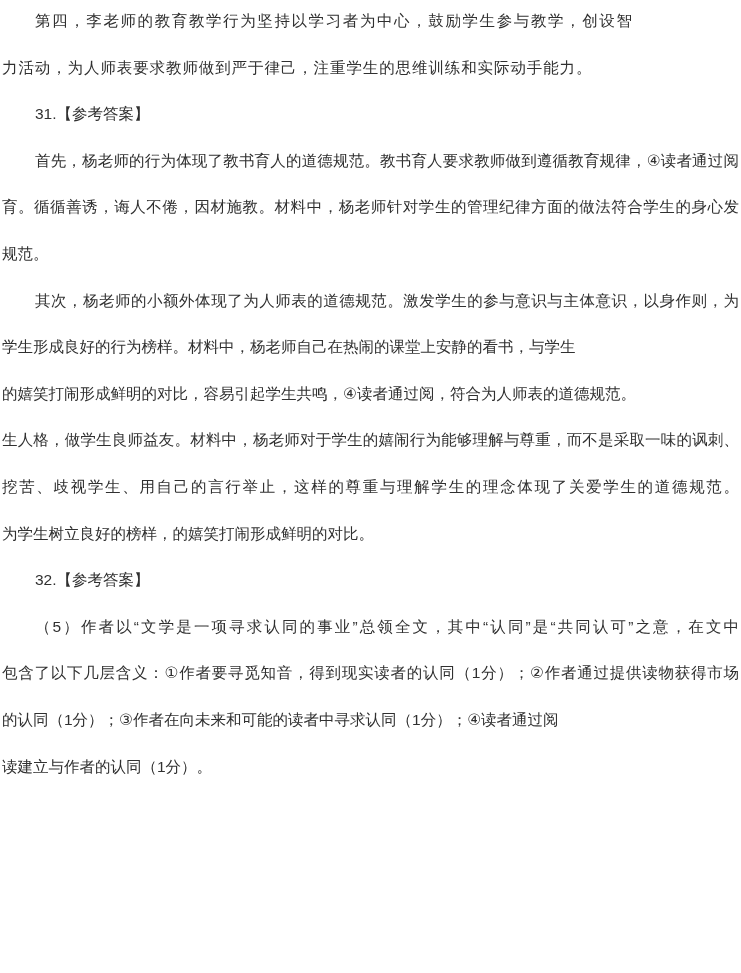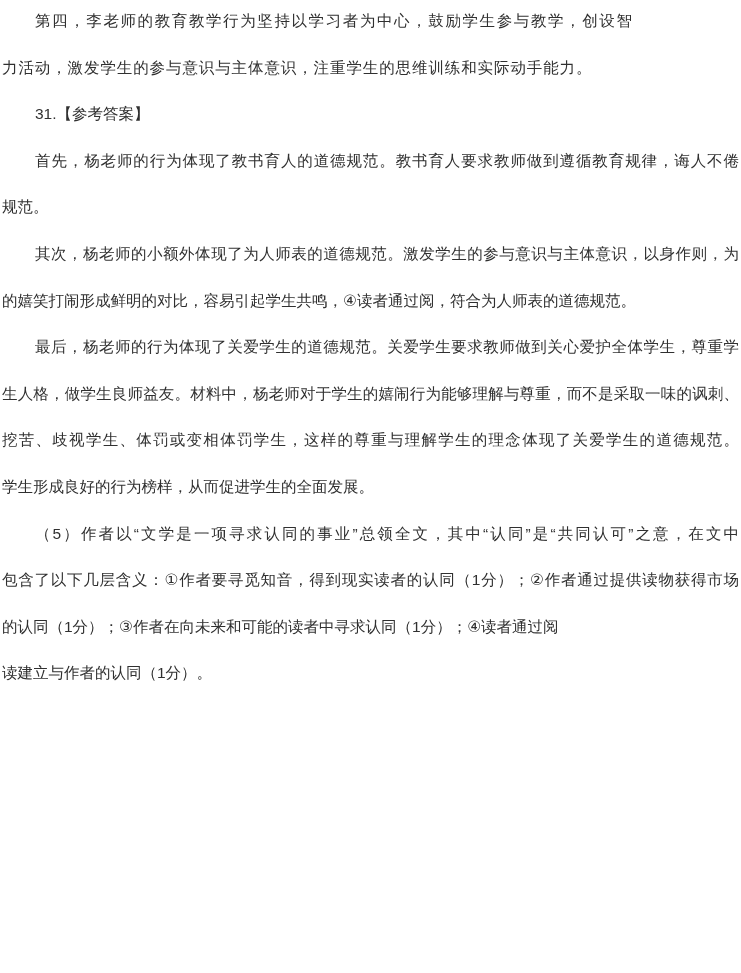--- a/index.html
+++ b/index.html
@@ -41,30 +41,32 @@
   
   .ln.sp1 { letter-spacing: 1.6px; }
   .ln.sp2 { letter-spacing: 0.9px; }
 </style>
 </head>
 <body>
 
 <div class="doc">
 
   <p class="ln indent sp1">第四，李老师的教育教学行为坚持以学习者为中心，鼓励学生参与教学，创设智</p>
-  <p class="ln sp2">力活动，激发学生的参与意识与主体意识，注重学生的思维训练和实际动手能力。</p>
+  <p class="ln sp2">力活动，为人师表要求教师做到严于律己，注重学生的思维训练和实际动手能力。</p>
 
   <p class="ln indent">31.【参考答案】</p>
-  <p class="ln indent fill">首先，杨老师的行为体现了教书育人的道德规范。教书育人要求教师做到遵循教育规律，诲人不倦</p>
+  <p class="ln indent fill">首先，杨老师的行为体现了教书育人的道德规范。教书育人要求教师做到遵循教育规律，④读者通过阅</p>
+  <p class="ln fill">育。循循善诱，诲人不倦，因材施教。材料中，杨老师针对学生的管理纪律方面的做法符合学生的身心发</p>
   <p class="ln">规范。</p>
   <p class="ln indent fill">其次，杨老师的小额外体现了为人师表的道德规范。激发学生的参与意识与主体意识，以身作则，为</p>
+  <p class="ln">学生形成良好的行为榜样。材料中，杨老师自己在热闹的课堂上安静的看书，与学生</p>
   <p class="ln">的嬉笑打闹形成鲜明的对比，容易引起学生共鸣，④读者通过阅，符合为人师表的道德规范。</p>
-  <p class="ln indent fill">最后，杨老师的行为体现了关爱学生的道德规范。关爱学生要求教师做到关心爱护全体学生，尊重学</p>
   <p class="ln fill">生人格，做学生良师益友。材料中，杨老师对于学生的嬉闹行为能够理解与尊重，而不是采取一味的讽刺、</p>
-  <p class="ln fill">挖苦、歧视学生、体罚或变相体罚学生，这样的尊重与理解学生的理念体现了关爱学生的道德规范。</p>
-  <p class="ln">学生形成良好的行为榜样，从而促进学生的全面发展。</p>
+  <p class="ln fill">挖苦、歧视学生、用自己的言行举止，这样的尊重与理解学生的理念体现了关爱学生的道德规范。</p>
+  <p class="ln">为学生树立良好的榜样，的嬉笑打闹形成鲜明的对比。</p>
 
+  <p class="ln indent">32.【参考答案】</p>
   <p class="ln indent fill">（5）作者以“文学是一项寻求认同的事业”总领全文，其中“认同”是“共同认可”之意，在文中</p>
   <p class="ln fill">包含了以下几层含义：①作者要寻觅知音，得到现实读者的认同（1分）；②作者通过提供读物获得市场</p>
   <p class="ln">的认同（1分）；③作者在向未来和可能的读者中寻求认同（1分）；④读者通过阅</p>
   <p class="ln">读建立与作者的认同（1分）。</p>
 
 </div>
 
 </body></html>

